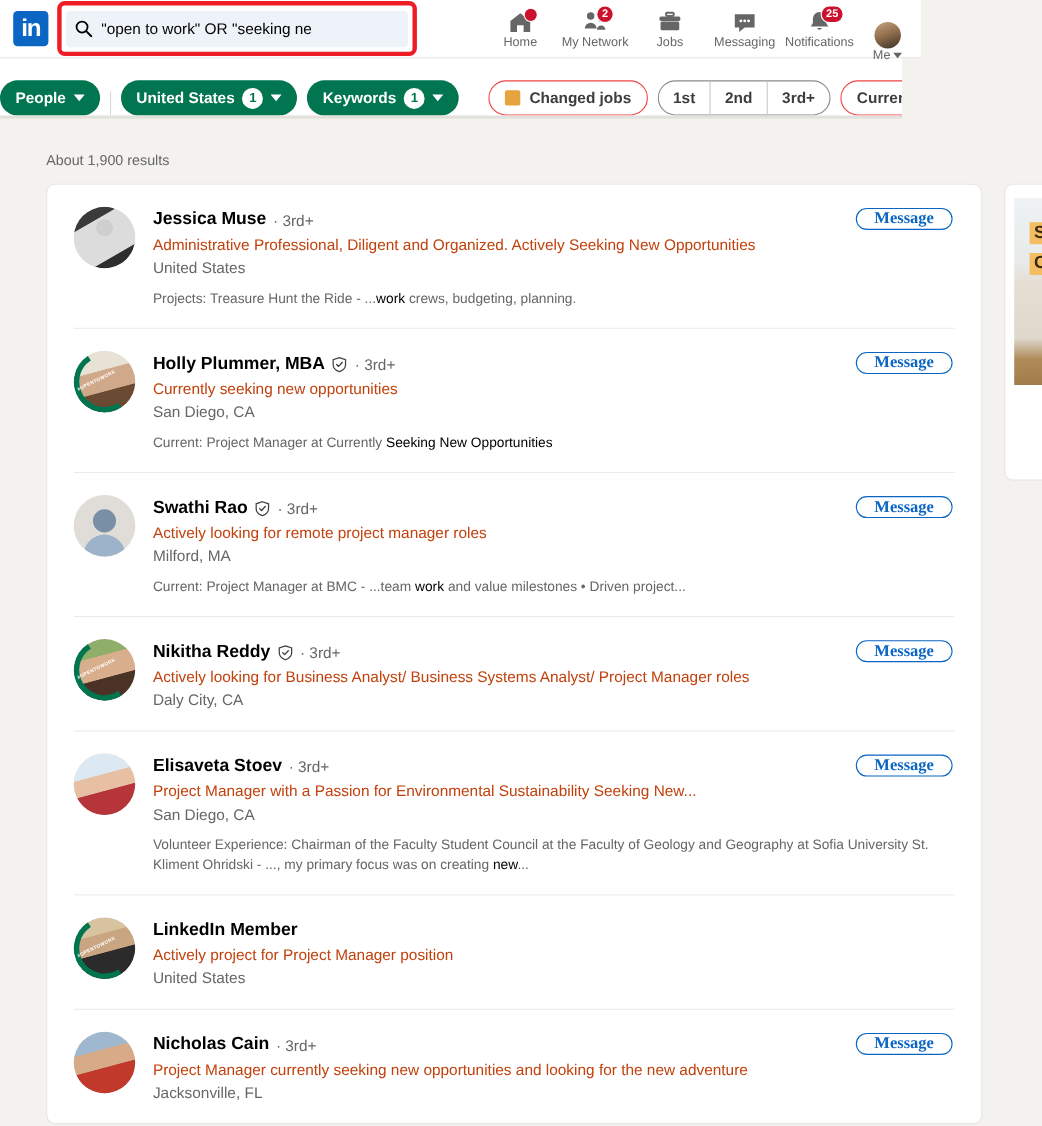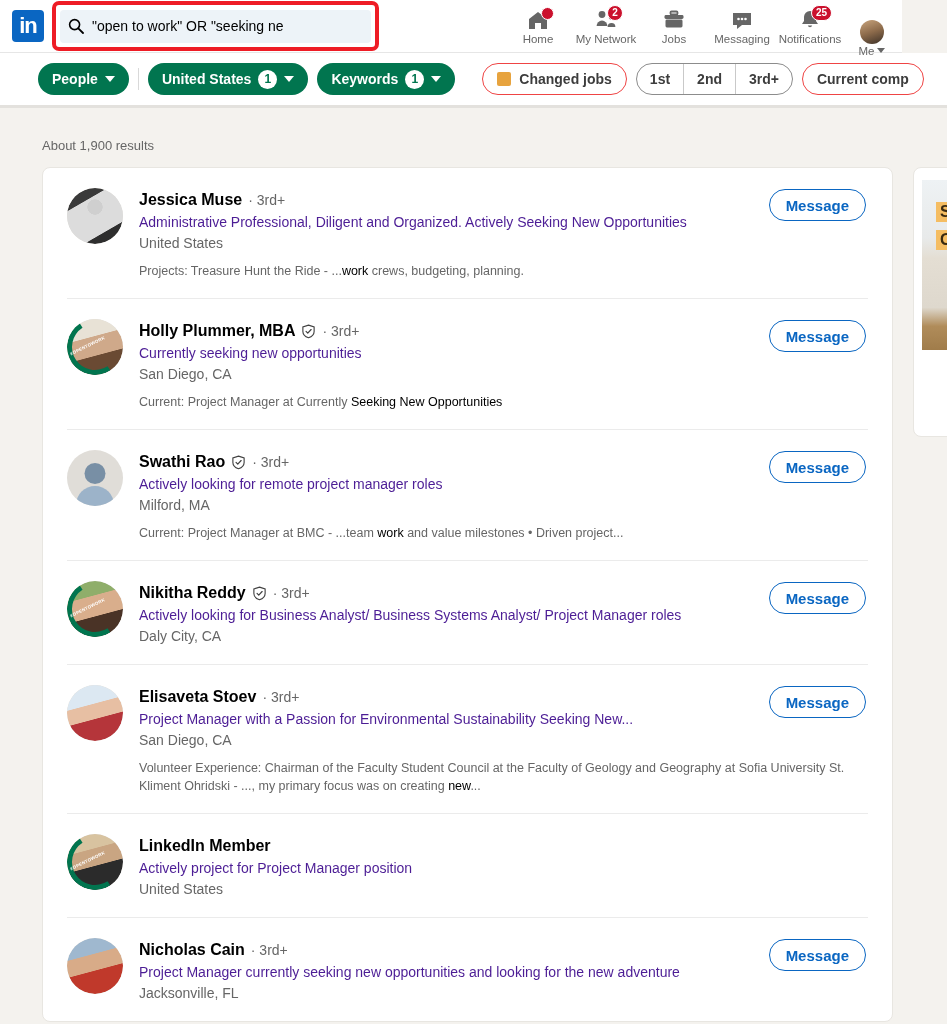--- a/index.html
+++ b/index.html
@@ -6,21 +6,21 @@
   html, body {
     width: 947px; height: 1024px;
     font-family: "Liberation Sans", sans-serif;
     background: #f4f2ee;
     overflow: hidden;
   }
 
   
   .topnav {
     position: absolute; top: 0; left: 0;
-    width: 902px; height: 53px;
+    width: 837px; height: 53px;
     background: #ffffff;
     display: flex; align-items: center;
     border-bottom: 1px solid #e6e6e6;
     z-index: 20;
   }
   .li-logo {
     width: 32px; height: 32px; margin-left: 12px;
     background: #0a66c2; border-radius: 4px;
     color: #fff; font-weight: 700; font-size: 22px;
     display: flex; align-items: center; justify-content: center;
@@ -69,24 +69,23 @@
   .badge.dot { min-width: 13px; height: 13px; padding: 0; left: 15px; top: -1px; }
   .me-item { width: 56px; margin-right: 2px; margin-top: 24px; }
   .me-avatar {
     width: 24px; height: 24px; border-radius: 50%;
     background: linear-gradient(160deg,#c9a57e 0%,#8d6b4b 50%,#3b3027 100%);
   }
 
   
   .filterbar {
     position: absolute; top: 53px; left: 0;
-    width: 947px; height: 55px;
+    width: 820px; height: 55px;
     background: #ffffff;
-    display: flex; align-items: center;
-    padding-left: 38px;
+    display: flex; align-items: flex-end;
     border-bottom: 3px solid #e3e1dd;
     overflow: hidden; z-index: 15;
   }
   .chip {
     height: 32px; border-radius: 16px;
     display: flex; align-items: center;
     padding: 0 14px; font-size: 14px; font-weight: 600;
     white-space: nowrap; cursor: pointer; flex: none;
   }
   .chip.green { background: #01754f; color: #ffffff; }
@@ -166,36 +165,36 @@
   }
   .rbody { flex: 1; min-width: 0; padding-top: 2px; }
   .nameline { display: flex; align-items: center; }
   .pname {
     font-size: 16px; font-weight: 700; color: #000000;
     line-height: 20px;
   }
   .verified { margin-left: 6px; display: flex; align-items: center; }
   .degree { font-size: 14px; color: #666666; margin-left: 6px; }
   .headline {
-    font-size: 14px; color: #4c1d95; margin-top: 3px; line-height: 19px;
+    font-size: 14px; color: #c2410c; margin-top: 3px; line-height: 19px;
   }
   .location {
     font-size: 14px; color: #666666; margin-top: 2px; line-height: 19px;
   }
   .snippet {
     font-size: 12.5px; color: #666666; margin-top: 9px; line-height: 18px;
   }
   .snippet b { color: #000000; font-weight: 400; }
   .msg-btn {
     position: absolute; right: 2px; top: 21px;
-    height: 32px; padding: 0 16px; border-radius: 16px;
+    height: 20px; padding: 0 16px; border-radius: 16px;
     border: 1px solid #0a66c2; color: #0a66c2; background: #fff;
     font-size: 15px; font-weight: 600; cursor: pointer;
     display: flex; align-items: center;
-    font-family: Liberation Sans, sans-serif;
+    font-family: Liberation Serif, serif;
   }
 
   
   .promo-card {
     position: absolute; top: 167px; left: 913px;
     width: 60px; height: 270px;
     background: #ffffff; border: 1px solid #e8e6e1;
     border-radius: 8px; overflow: hidden;
   }
   .promo-img {

